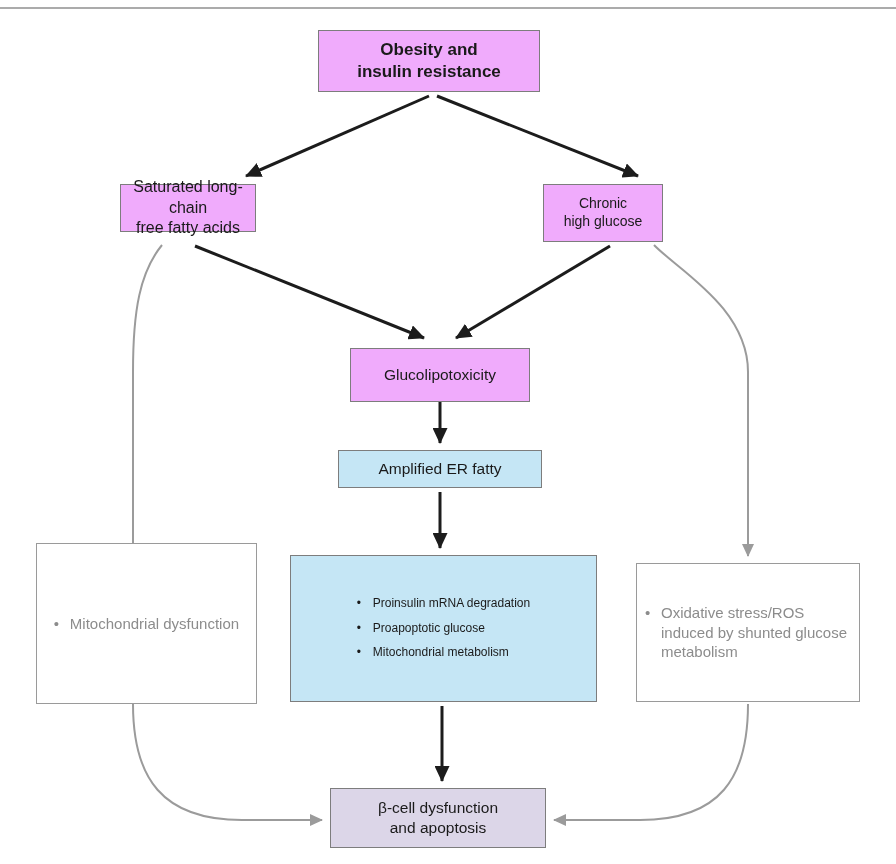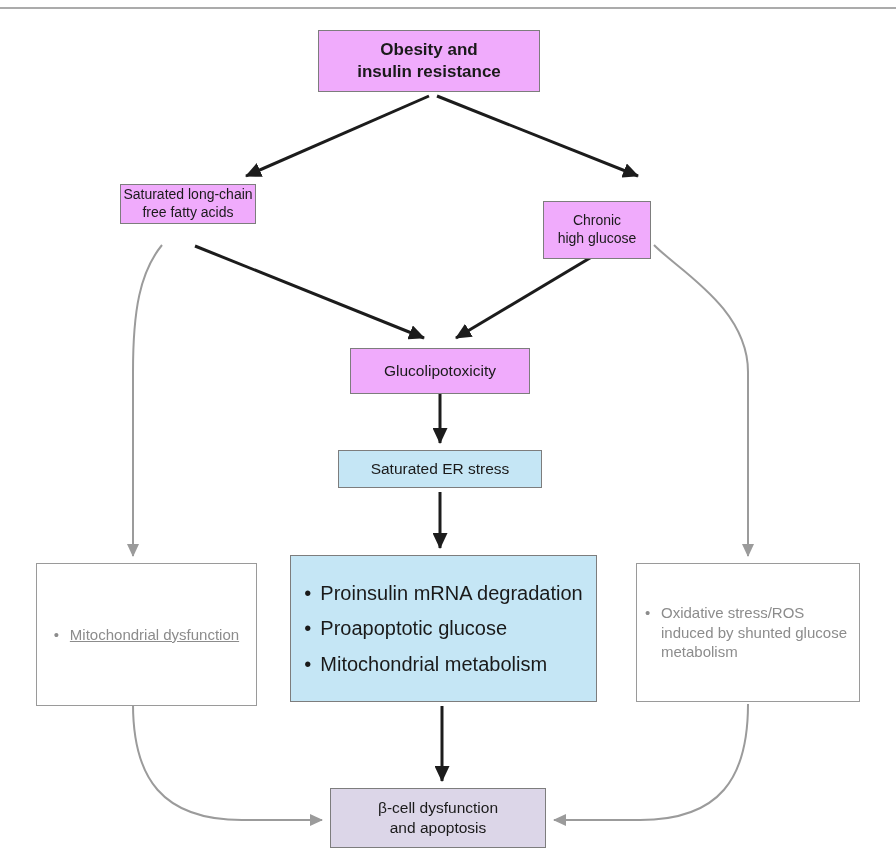--- a/index.html
+++ b/index.html
@@ -35,26 +35,26 @@
     line-height: 1.28;
     font-size: 15.5px;
     z-index: 2;
   }
   .tan    { background: #f0abfc; border: 1px solid #7d7d7d; }
   .blue   { background: #c5e6f5; border: 1px solid #7d7d7d; }
   .purple { background: #dcd6e8; border: 1px solid #7d7d7d; }
   .grayb  { background: #ffffff; border: 1px solid #9a9a9a; color: #8c8c8c; }
 
   .box-root        { left: 318px; top: 30px;  width: 222px; height: 62px; font-weight: bold; font-size: 17px; }
-  .box-ffa         { left: 120px; top: 184px; width: 136px; height: 40px; font-size: 14px; }
-  .box-glucose     { left: 543px; top: 201px; width: 108px; height: 58px; font-size: 14px; }
-  .box-gluco       { left: 350px; top: 348px; width: 180px; height: 46px; }
+  .box-ffa         { left: 120px; top: 184px; width: 136px; height: 48px; font-size: 16px; }
+  .box-glucose     { left: 543px; top: 184px; width: 120px; height: 58px; font-size: 14px; }
+  .box-gluco       { left: 350px; top: 348px; width: 180px; height: 54px; }
   .box-er          { left: 338px; top: 450px; width: 204px; height: 38px; }
   .box-effects     { left: 290px; top: 555px; width: 307px; height: 147px; }
-  .box-mito        { left: 36px;  top: 563px; width: 221px; height: 143px; text-decoration: underline; }
+  .box-mito        { left: 36px;  top: 543px; width: 221px; height: 161px; }
   .box-oxid        { left: 636px; top: 563px; width: 224px; height: 139px; }
   .box-outcome     { left: 330px; top: 788px; width: 216px; height: 60px; }
 
   ul.bullets {
     list-style: none;
     margin: 0;
     padding: 0;
     text-align: left;
     white-space: normal;
   }
@@ -63,21 +63,21 @@
     padding-left: 16px;
     line-height: 1.32;
   }
   ul.bullets li::before {
     content: "\2022";
     position: absolute;
     left: 0;
     top: 0;
   }
   .box-effects ul.bullets { padding: 0 6px; }
-  .box-effects ul.bullets li { margin: 9px 0; font-size: 20px; }
+  .box-effects ul.bullets li { margin: 9px 0; font-size: 12px; }
   .box-mito ul.bullets li { margin: 10px 0; font-size: 15px; }
   .box-oxid ul.bullets li { font-size: 15px; }
   .box-mito ul.bullets, .box-oxid ul.bullets { padding: 0 8px; }
 </style>
 </head>
 <body>
 
 <div class="stage">
 
   <div class="top-rule"></div>
@@ -119,21 +119,21 @@
   <div class="box tan box-glucose">
     <span>Chronic
 high glucose</span>
   </div>
 
   <div class="box tan box-gluco">
     <span>Glucolipotoxicity</span>
   </div>
 
   <div class="box blue box-er">
-    <span>Saturated ER stress</span>
+    <span>Amplified ER fatty</span>
   </div>
 
   <div class="box blue box-effects">
     <ul class="bullets">
       <li>Proinsulin mRNA degradation</li>
       <li>Proapoptotic glucose</li>
       <li>Mitochondrial metabolism</li>
     </ul>
   </div>
 

